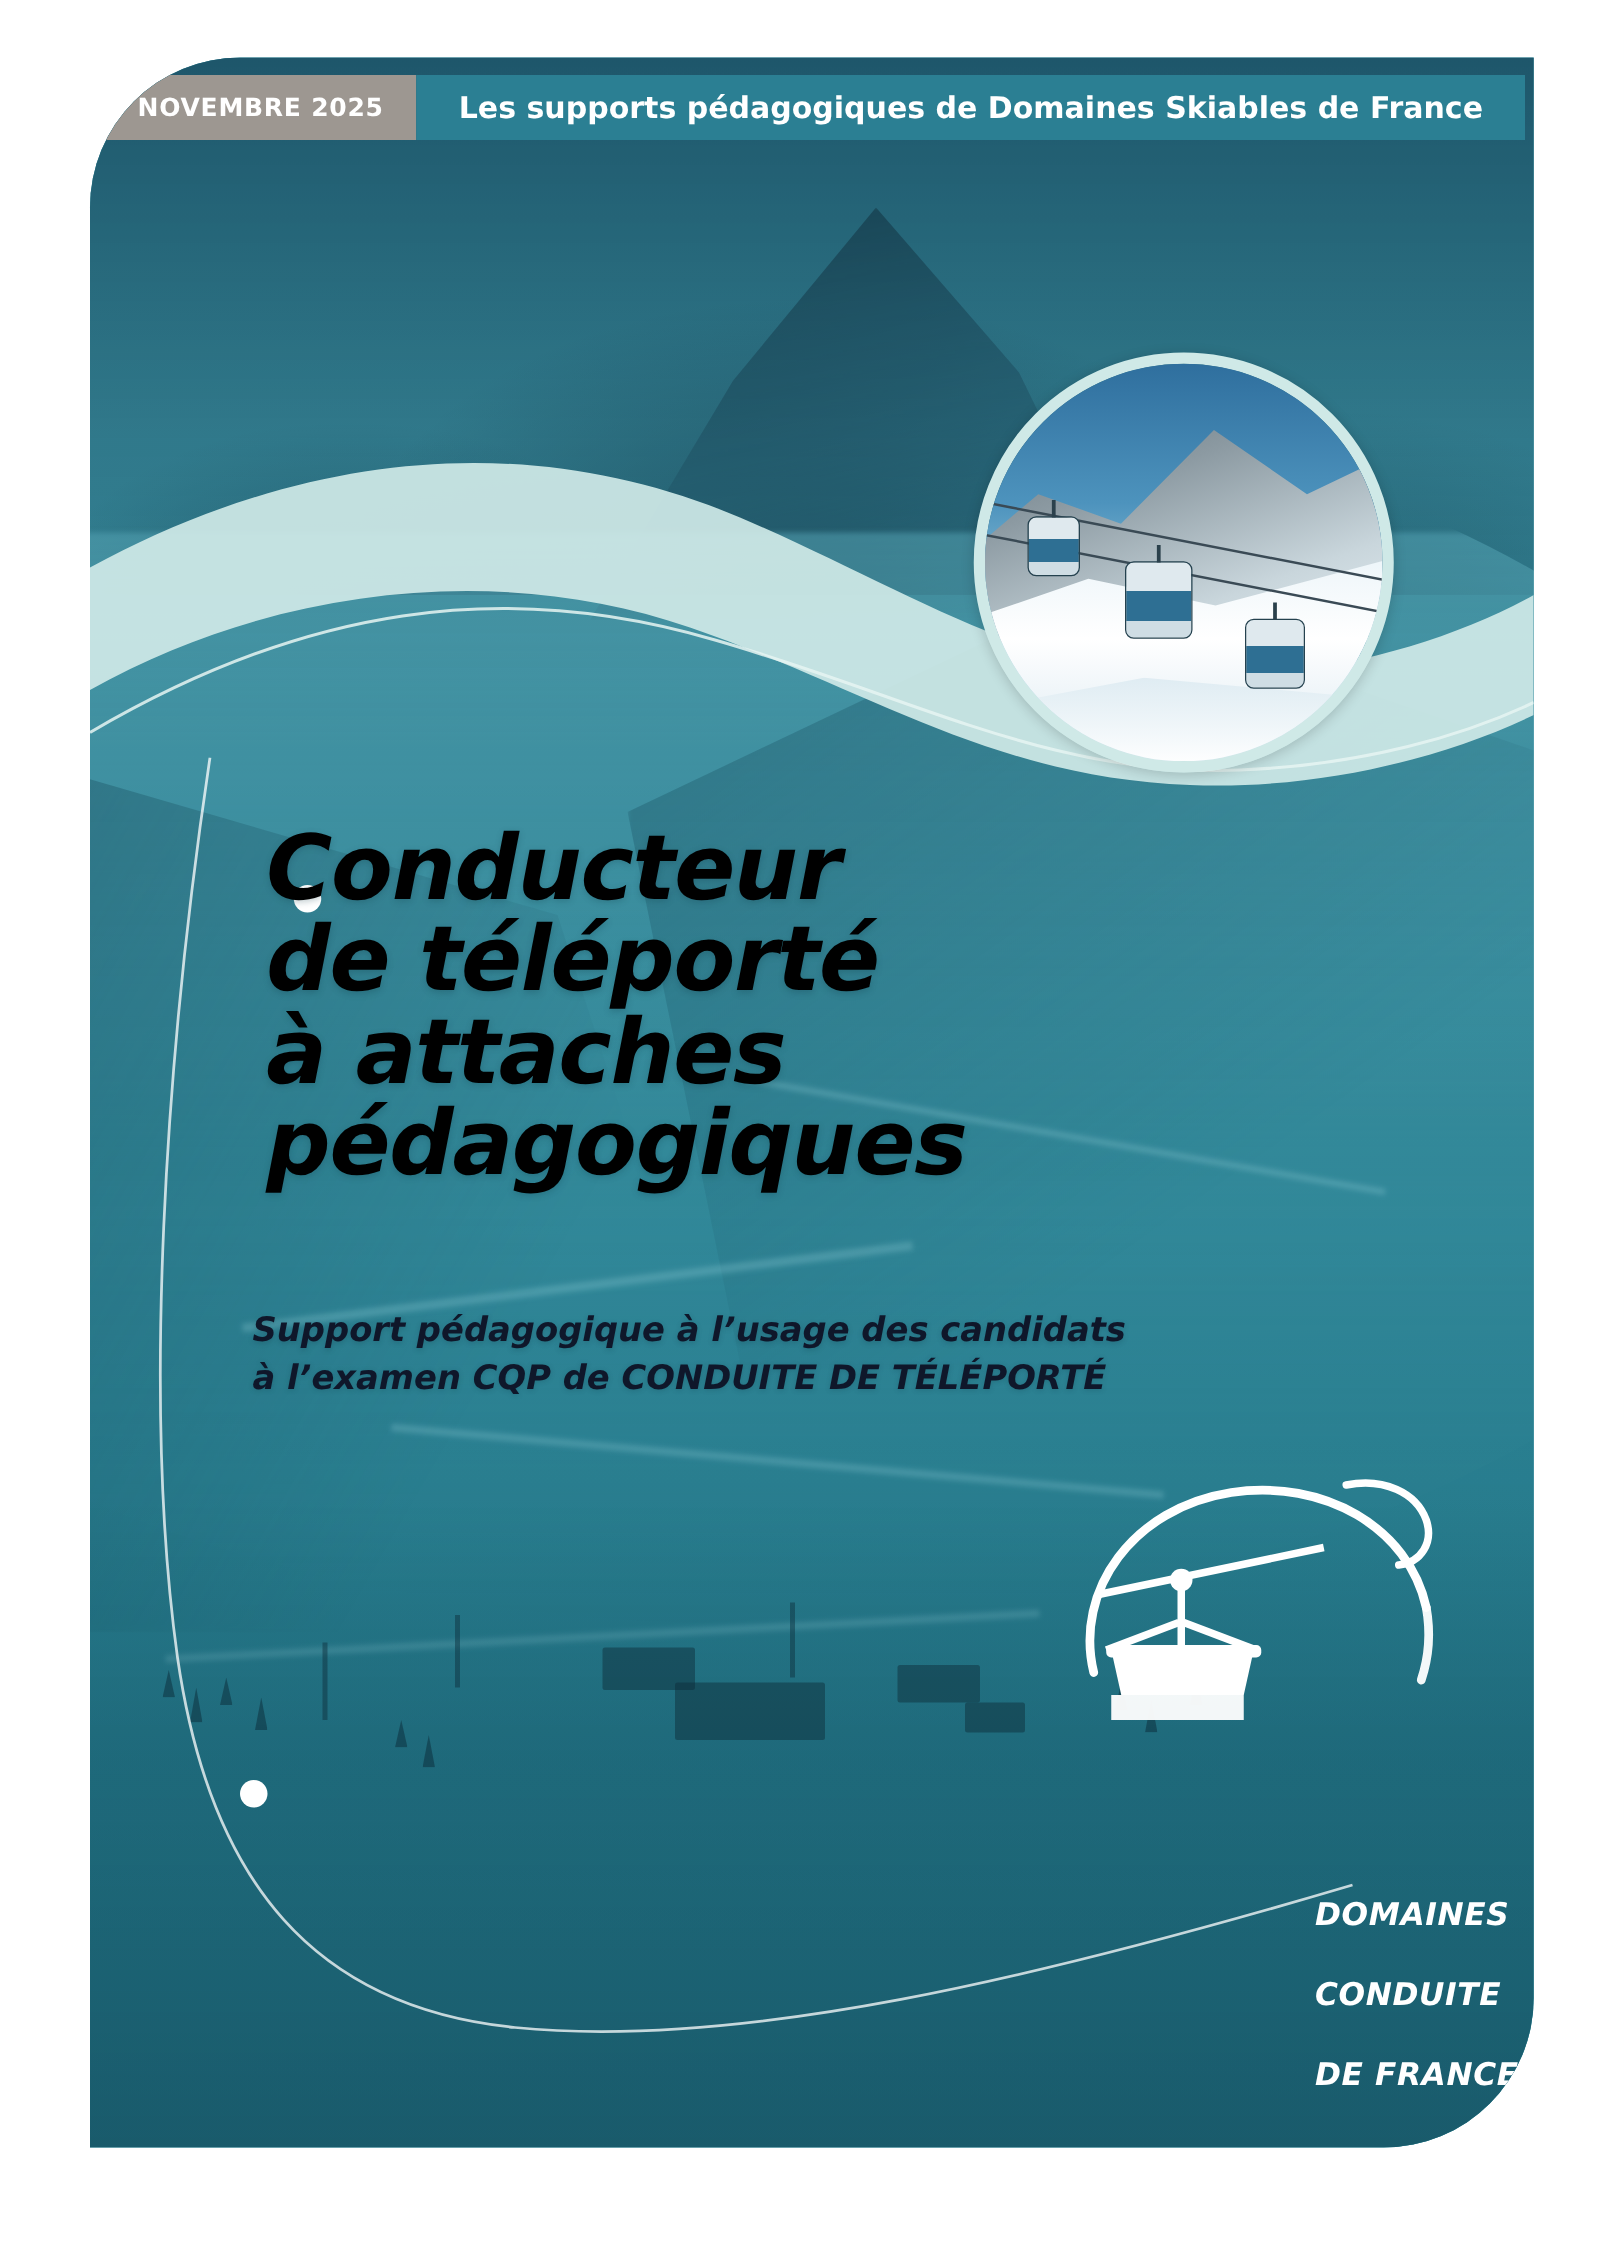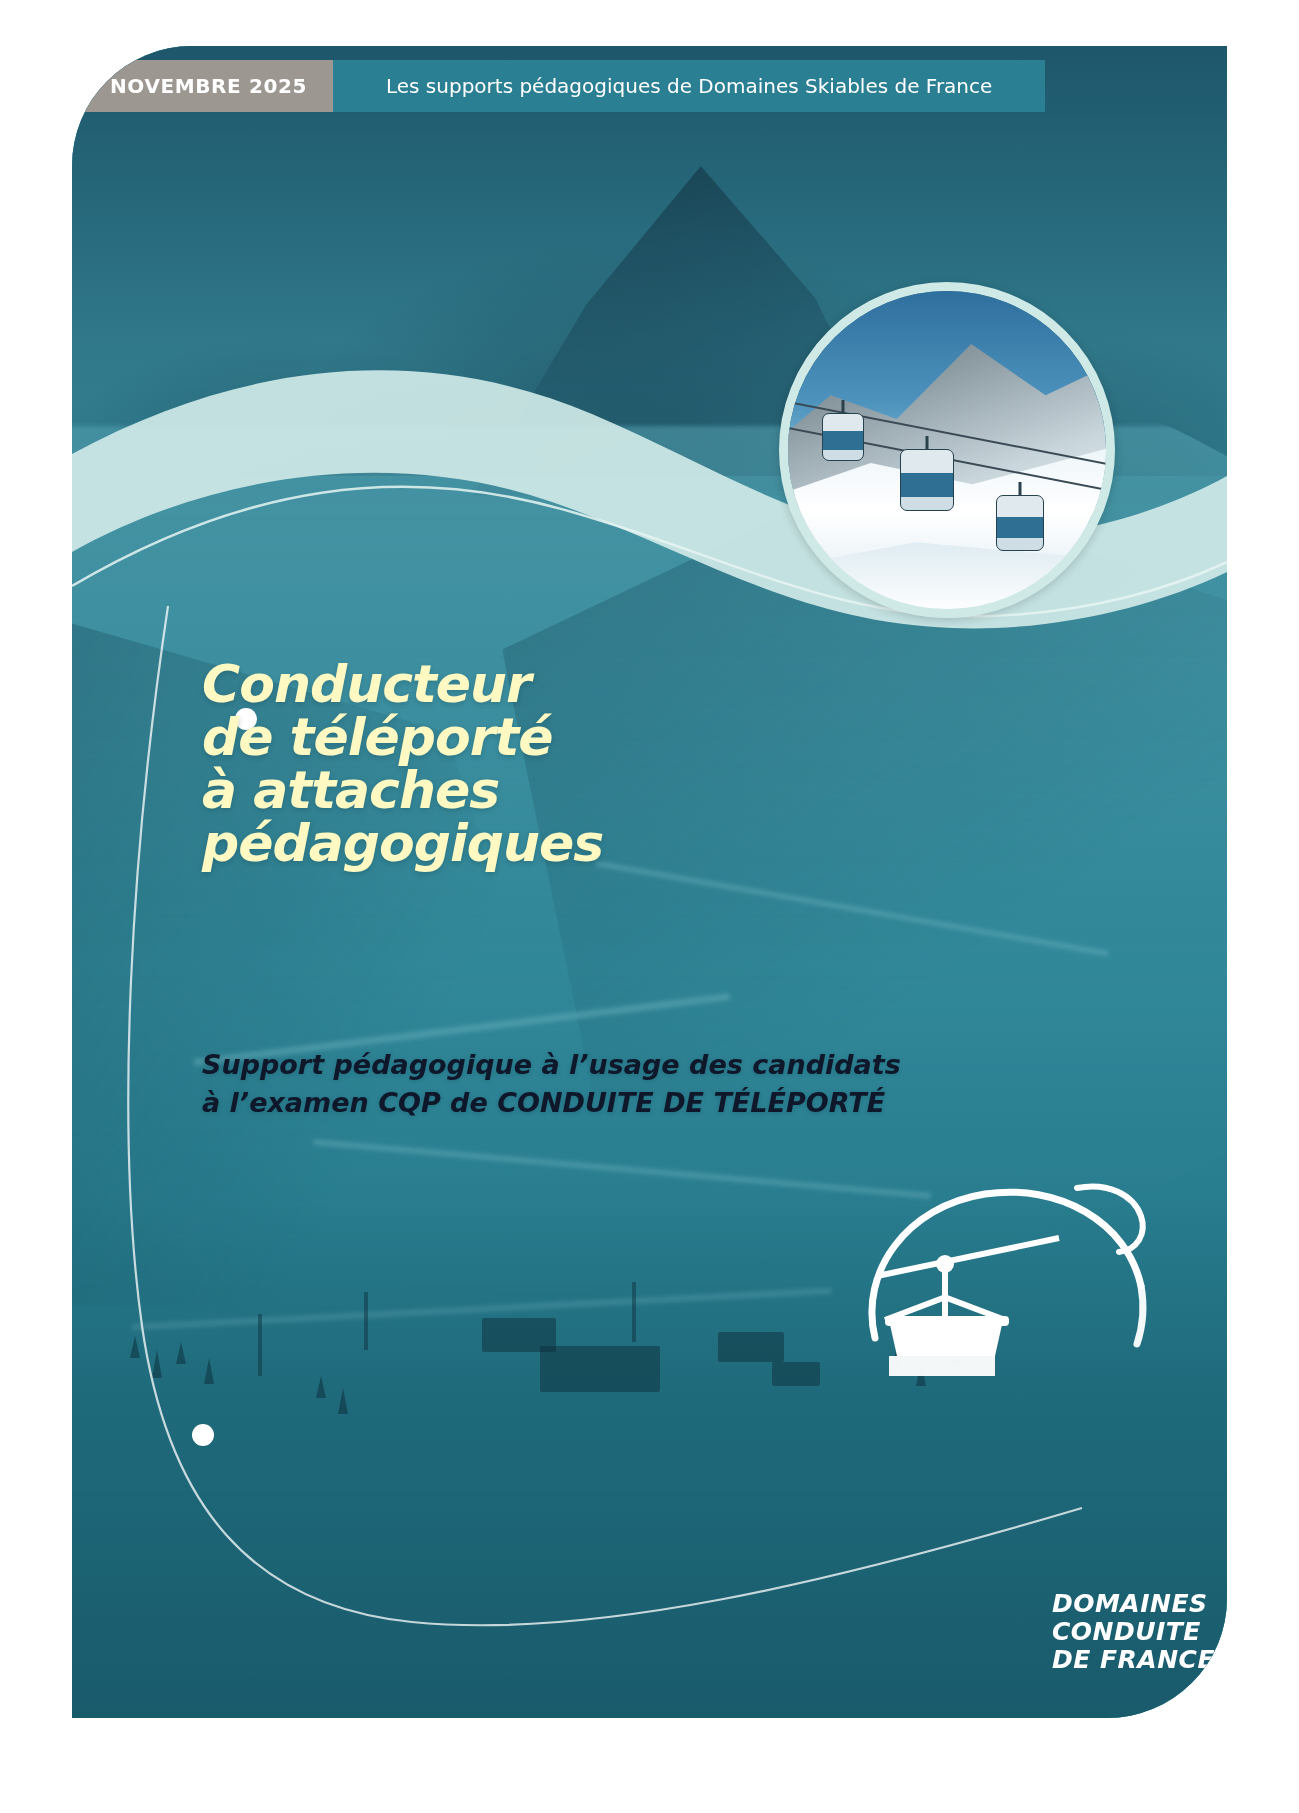--- a/index.html
+++ b/index.html
@@ -155,25 +155,25 @@
     font-weight: bold;
     letter-spacing: .6px;
     display: flex;
     align-items: center;
     padding: 0 26px 0 38px;
     font-family: "DejaVu Sans", sans-serif;
   }
   .hdr-title {
     background: #2b7f93;
     color: #ffffff;
-    font-size: 20px;
-    font-weight: normal;
+    font-size: 24px;
+    font-weight: bold;
     display: flex;
     align-items: center;
-    padding: 0 53px;
+    padding: 0 34px;
     white-space: nowrap;
   }
 
   
   .circle-photo {
     position: absolute;
     right: 112px; top: 236px;
     width: 318px; height: 318px;
     border-radius: 50%;
     border: 9px solid #cfe9e7;
@@ -228,28 +228,28 @@
   .title-dot {
     position: absolute;
     left: 163px; top: 662px;
     width: 22px; height: 22px;
     border-radius: 50%;
     background: #ffffff;
     z-index: 6;
   }
   .title {
     position: absolute;
-    left: 130px; top: 612px;
+    left: 141px; top: 612px;
     width: 720px;
     z-index: 6;
-    color: #fef9c3;
+    color: #000000;
     font-family: "DejaVu Sans", sans-serif;
     font-weight: bold;
     font-style: italic;
-    font-size: 52px;
+    font-size: 72px;
     line-height: 1.02;
     letter-spacing: -1px;
     text-shadow: 0 2px 5px rgba(16,60,72,.25);
   }
   .title span { display: block; }
   .subtitle {
     position: absolute;
     left: 130px; top: 1000px;
     width: 760px;
     z-index: 6;
@@ -274,21 +274,21 @@
     right: 12px; bottom: 44px;
     color: #ffffff;
     font-size: 25px;
     font-weight: bold;
     font-style: italic;
     line-height: 1.12;
     letter-spacing: .5px;
     text-align: left;
     z-index: 7;
   }
-  .logo-text span { display: block; }
+  .logo-text span { display: block; margin-top: 36px; }
 
   
   .curve-dot {
     position: absolute;
     left: 120px; bottom: 272px;
     width: 22px; height: 22px;
     border-radius: 50%;
     background: #ffffff;
     z-index: 6;
   }

